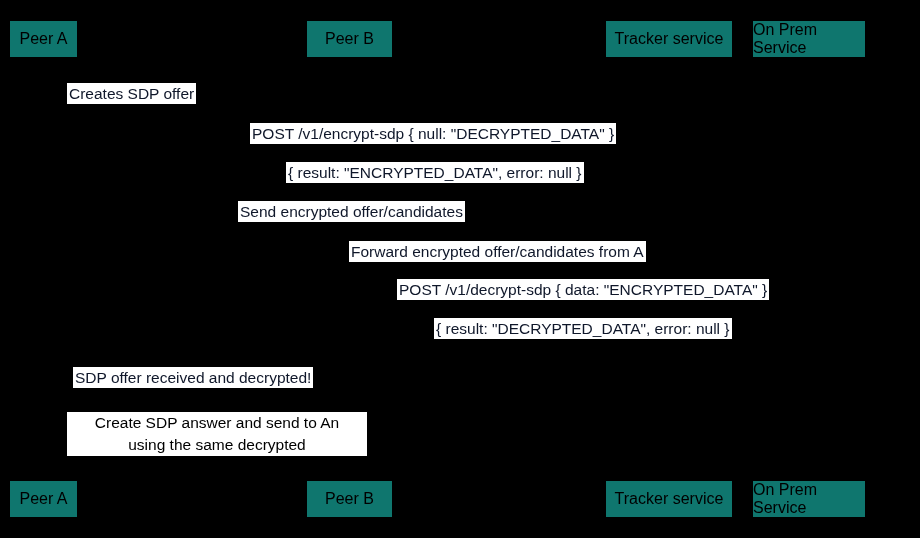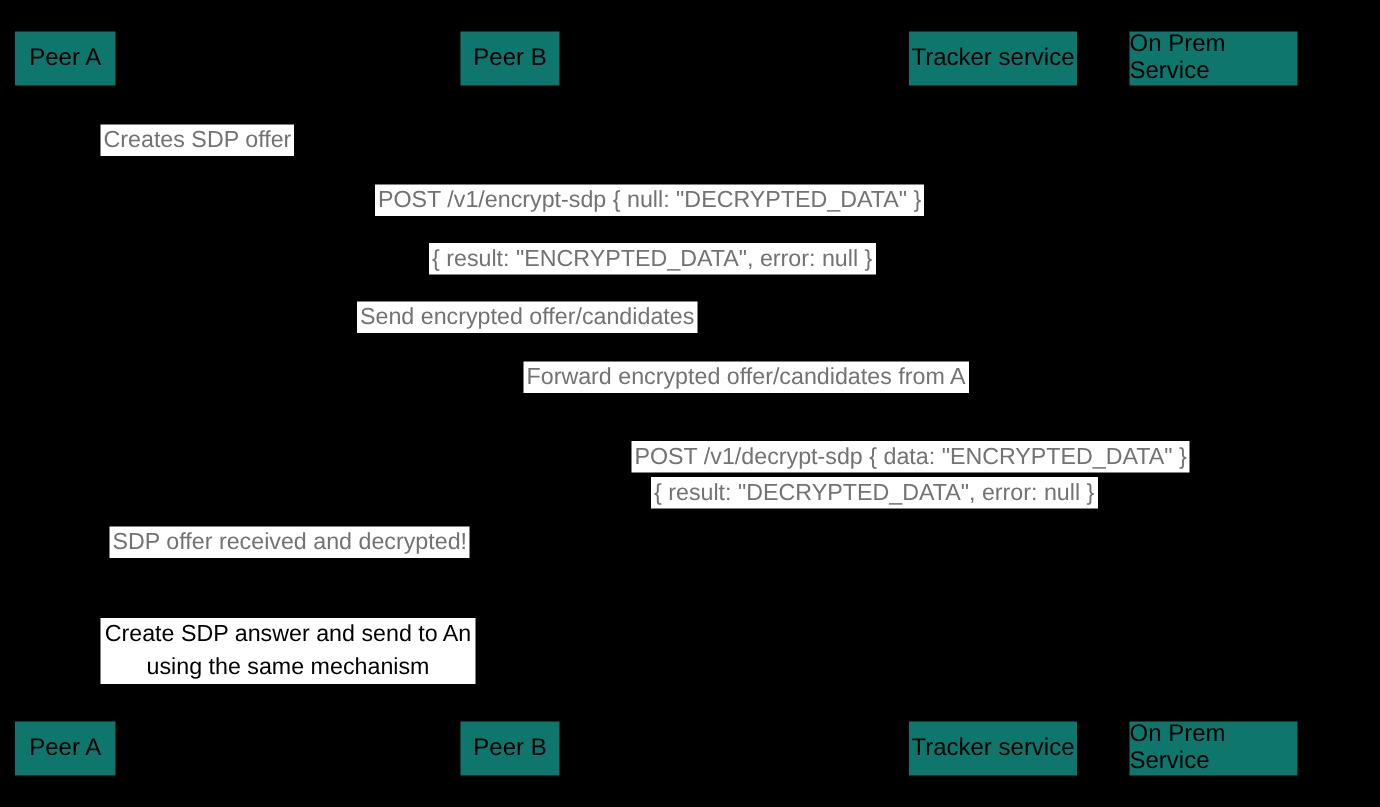--- a/index.html
+++ b/index.html
@@ -22,48 +22,48 @@
     color: #000000;
     display: flex;
     align-items: center;
     justify-content: center;
     font-size: 16px;
     box-sizing: border-box;
   }
   .actor.top    { top: 21px; }
   .actor.bottom { top: 481px; }
   .actor.peer-a  { left: 10px;  width: 67px; }
-  .actor.peer-b  { left: 307px; width: 66px; }
-  .actor.tracker { left: 606px; width: 112px; }
+  .actor.peer-b  { left: 307px; width: 85px; }
+  .actor.tracker { left: 606px; width: 126px; }
   .actor.onprem  { left: 753px; width: 112px; }
 
   .msg {
     position: absolute;
     background: #ffffff;
-    color: #737373;
+    color: #0f172a;
     font-size: 15.5px;
     line-height: 21px;
     height: 21px;
     padding: 0 2px;
     white-space: nowrap;
   }
   .msg-1 { left: 67px;  top: 83px;  }
   .msg-2 { left: 250px; top: 123px; }
   .msg-3 { left: 286px; top: 162px; }
   .msg-4 { left: 238px; top: 201px; text-align: right; }
   .msg-5 { left: 349px; top: 241px; text-align: center; }
-  .msg-6 { left: 397px; top: 294px; margin-left: 24px; }
+  .msg-6 { left: 397px; top: 279px; }
   .msg-7 { left: 434px; top: 318px; }
-  .msg-8 { left: 73px;  top: 351px; }
+  .msg-8 { left: 73px;  top: 367px; }
 
   .note {
     position: absolute;
     left: 67px;
     top: 412px;
-    width: 250px;
+    width: 300px;
     height: 44px;
     background: #ffffff;
     color: #000000;
     font-size: 15.5px;
     line-height: 22px;
     text-align: center;
     box-sizing: border-box;
   }
   .note span { display: block; }
 </style>
@@ -81,21 +81,21 @@
   <div class="msg msg-2">POST /v1/encrypt-sdp { null: "DECRYPTED_DATA" }</div>
   <div class="msg msg-3">{ result: "ENCRYPTED_DATA", error: null }</div>
   <div class="msg msg-4">Send encrypted offer/candidates</div>
   <div class="msg msg-5">Forward encrypted offer/candidates from A</div>
   <div class="msg msg-6">POST /v1/decrypt-sdp { data: "ENCRYPTED_DATA" }</div>
   <div class="msg msg-7">{ result: "DECRYPTED_DATA", error: null }</div>
   <div class="msg msg-8">SDP offer received and decrypted!</div>
 
   <div class="note">
     <span>Create SDP answer and send to An</span>
-    <span>using the same mechanism</span>
+    <span>using the same decrypted</span>
   </div>
 
   <div class="actor bottom peer-a">Peer A</div>
   <div class="actor bottom peer-b">Peer B</div>
   <div class="actor bottom tracker">Tracker service</div>
   <div class="actor bottom onprem">On Prem Service</div>
 
 </div>
 
 </body></html>

